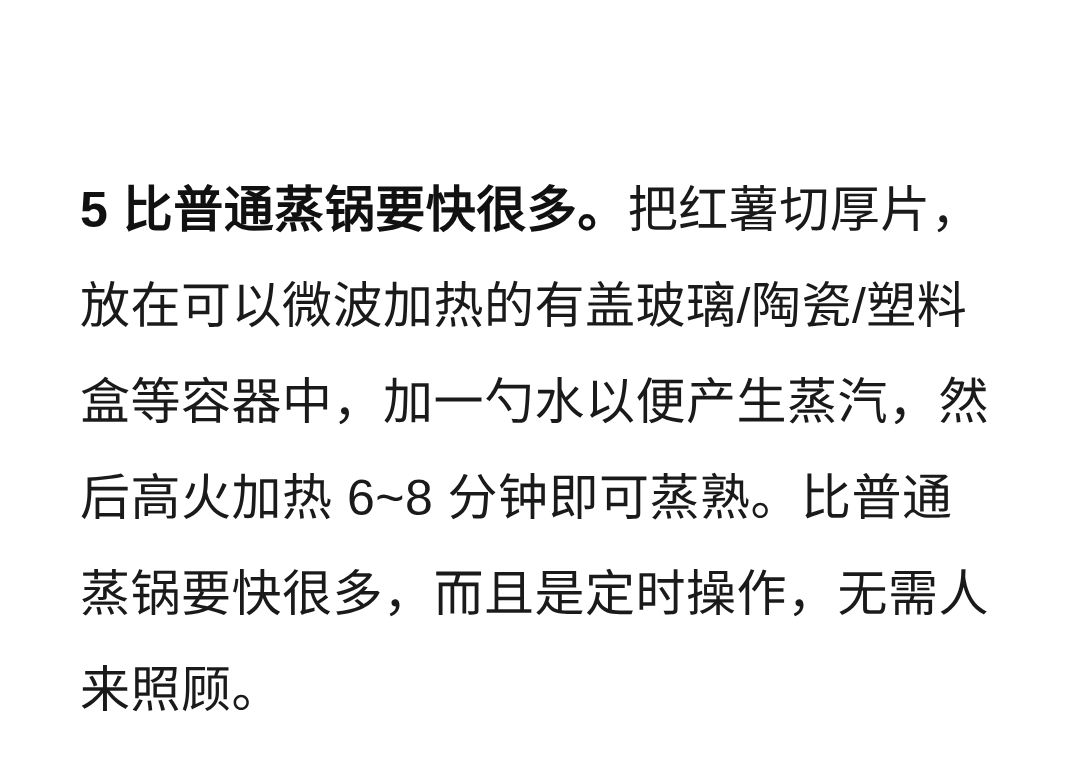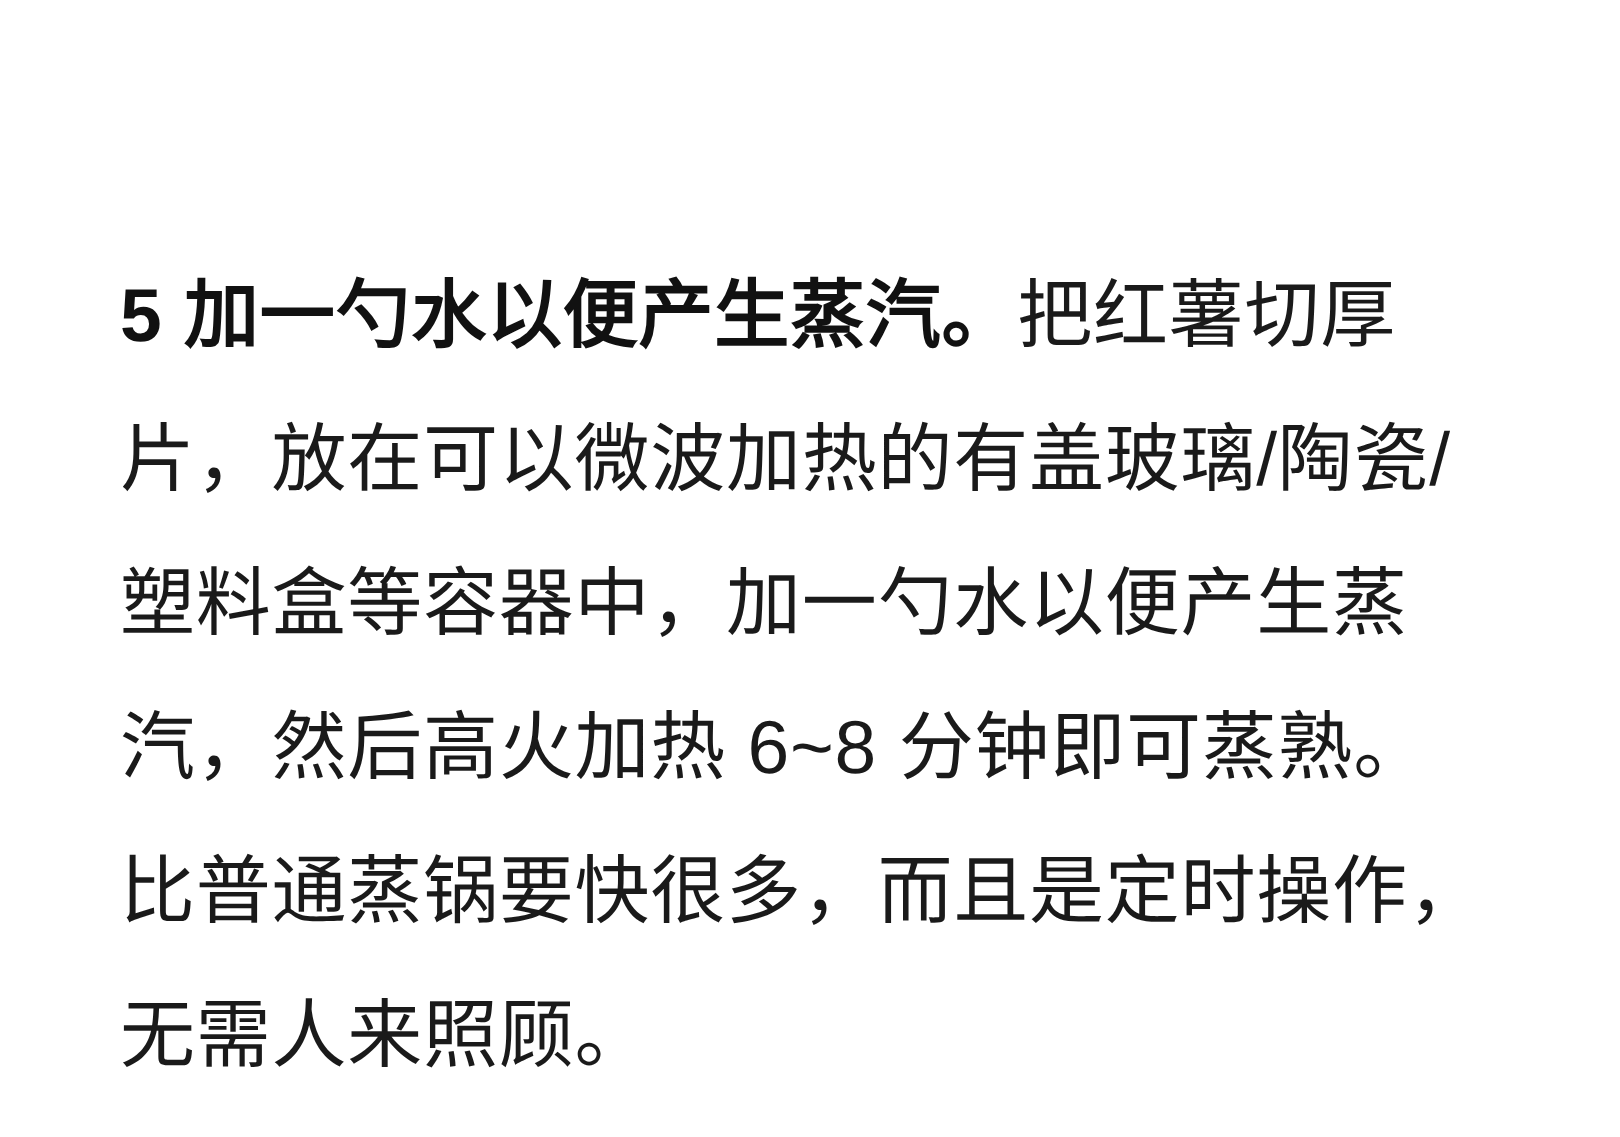--- a/index.html
+++ b/index.html
@@ -37,15 +37,15 @@
   .rest {
     font-weight: normal;
     color: #1a1a1a;
   }
 </style>
 </head>
 <body>
 
 <div class="page">
   <p class="paragraph">
-    <span class="lead">5</span><span class="lead">&nbsp;</span><span class="lead">加一勺水以便产生蒸汽。</span><span class="rest">把红薯切厚片，放在可以微波加热的有盖玻璃/陶瓷/塑料盒等容器中，加一勺水以便产生蒸汽，然后高火加热 6~8 分钟即可蒸熟。比普通蒸锅要快很多，而且是定时操作，无需人来照顾。</span>
+    <span class="lead">5</span><span class="lead">&nbsp;</span><span class="lead">比普通蒸锅要快很多。</span><span class="rest">把红薯切厚片，放在可以微波加热的有盖玻璃/陶瓷/塑料盒等容器中，加一勺水以便产生蒸汽，然后高火加热 6~8 分钟即可蒸熟。比普通蒸锅要快很多，而且是定时操作，无需人来照顾。</span>
   </p>
 </div>
 
 </body></html>

